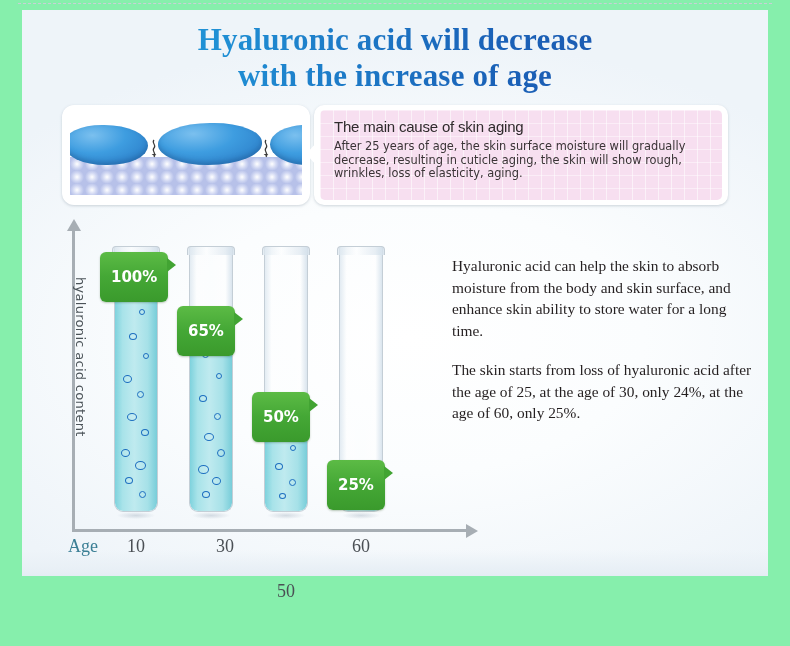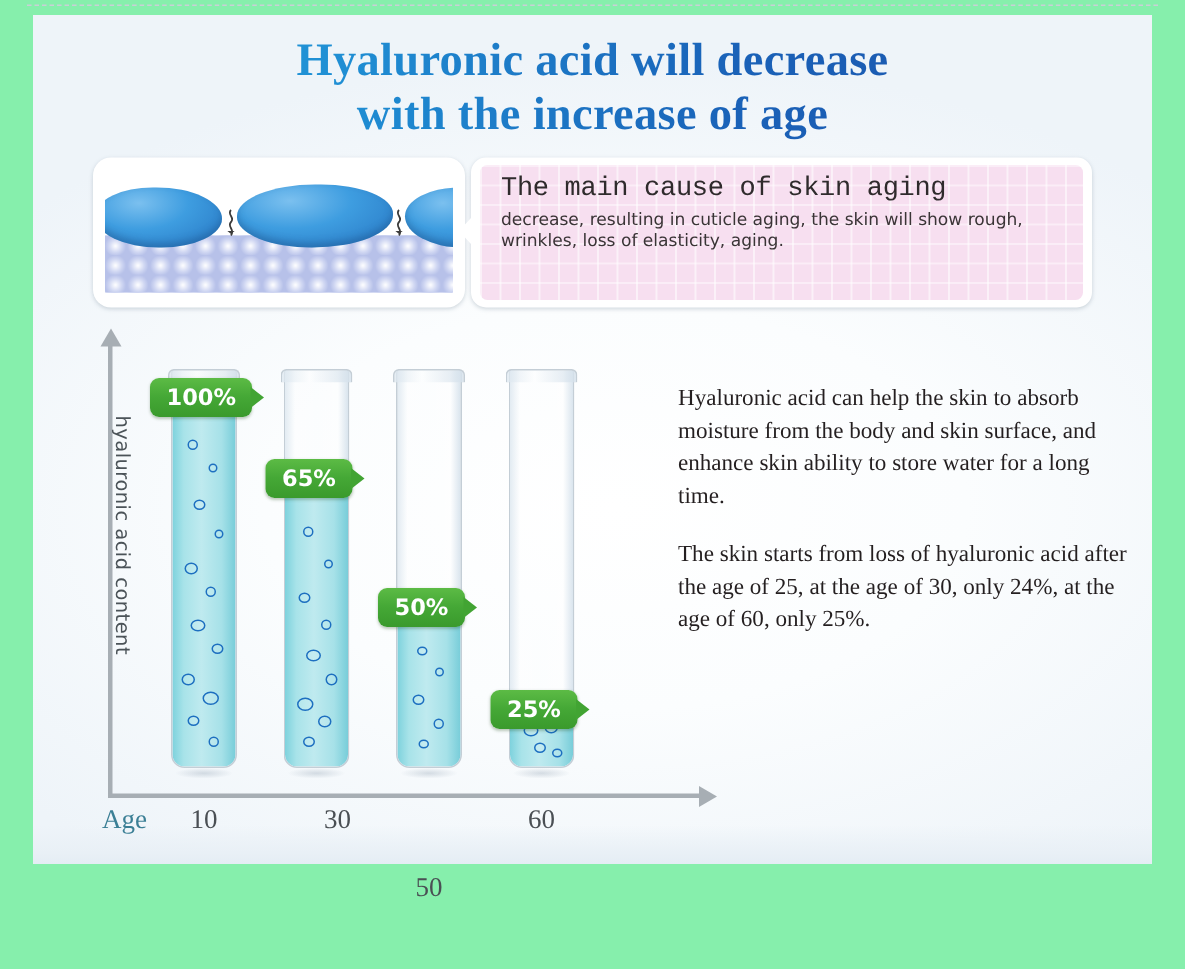--- a/index.html
+++ b/index.html
@@ -83,21 +83,21 @@
   .pink-inner{
     position:absolute;left:6px;top:5px;right:6px;bottom:5px;border-radius:5px;
     background-color:#f7dff0;
     background-image:
       linear-gradient(to right,rgba(255,255,255,.55) 1px,transparent 1px),
       linear-gradient(to bottom,rgba(255,255,255,.45) 1px,transparent 1px);
     background-size:13px 13px,13px 13px;
     padding:4px 10px 0 14px;box-sizing:border-box;overflow:hidden;
   }
   .pink-h{
-    font-family:Liberation Mono, monospace;font-size:18px;line-height:25px;
+    font-family:Liberation Sans, sans-serif;font-size:15px;line-height:25px;
     color:#2f2b2c;letter-spacing:-.2px;
   }
   .pink-p{
     font-family:"DejaVu Sans",sans-serif;font-size:11.4px;line-height:13.6px;
     color:#3a3436;margin-top:1px;
   }
 
   
   .chart{position:absolute;left:62px;top:222px;width:410px;height:330px;}
   .axis-y{position:absolute;left:10px;top:8px;width:3px;height:302px;background:#a7aeb4;}
@@ -147,21 +147,21 @@
     border-radius:2px;
   }
   .bub{position:absolute;border-radius:50%;border:1.4px solid #1d6fc0;background:rgba(255,255,255,.12);}
   .tube-shadow{
     position:absolute;left:3px;bottom:-7px;width:38px;height:7px;border-radius:50%;
     background:radial-gradient(ellipse at center,rgba(120,140,160,.28),rgba(120,140,160,0) 72%);
   }
 
   
   .callout{
-    position:absolute;height:26px;padding:0 11px;
+    position:absolute;height:26px;padding:12px 11px;
     display:flex;align-items:center;justify-content:center;
     background:linear-gradient(to bottom,#5cbb45 0%,#45a836 48%,#3a9a2c 100%);
     border-radius:6px;color:#fff;
     font-family:"DejaVu Sans",sans-serif;font-weight:bold;font-size:15px;
     box-shadow:0 1px 2px rgba(40,80,30,.3);
   }
   .callout:after{
     content:"";position:absolute;right:-8px;top:6px;width:0;height:0;
     border-top:7px solid transparent;border-bottom:7px solid transparent;
     border-left:9px solid #42a433;
@@ -217,20 +217,21 @@
         </svg>
       </div>
     </div>
 
     <div class="notch"></div>
 
     <div class="pinkbox">
       <div class="pink-inner">
         <div class="pink-h">The main cause of skin aging</div>
         <div class="pink-p">
+          <div>After 25 years of age, the skin surface moisture will gradually</div>
           <div>decrease, resulting in cuticle aging, the skin will show rough,</div>
           <div>wrinkles, loss of elasticity, aging.</div>
         </div>
       </div>
     </div>
   </div>
 
   <div class="chart">
     <div class="axis-y"></div>
     <div class="axis-x"></div>

